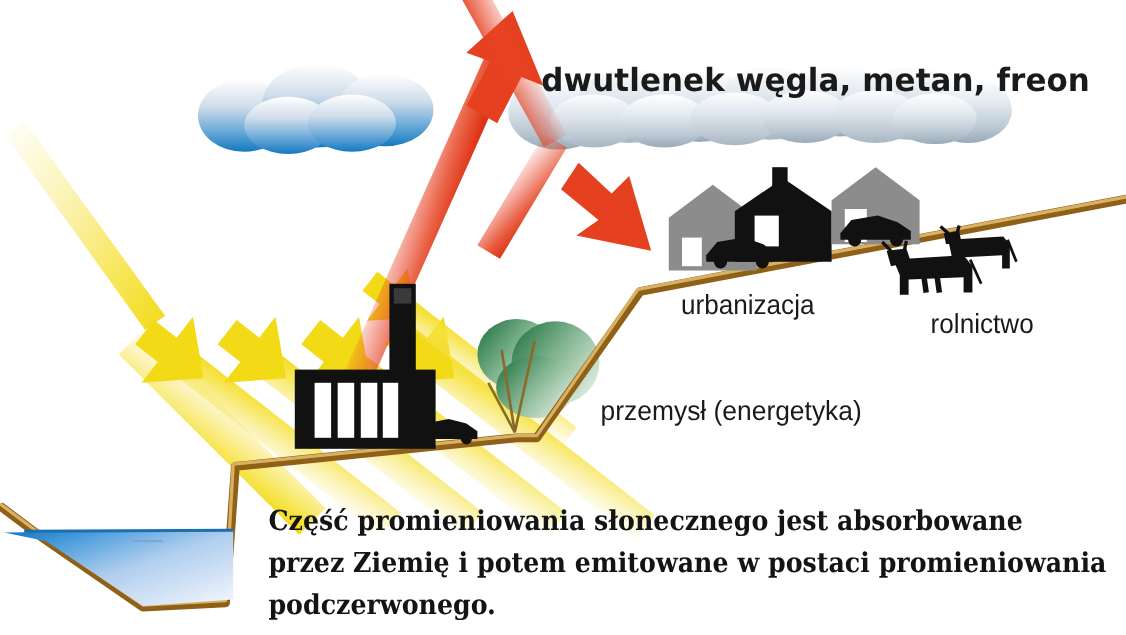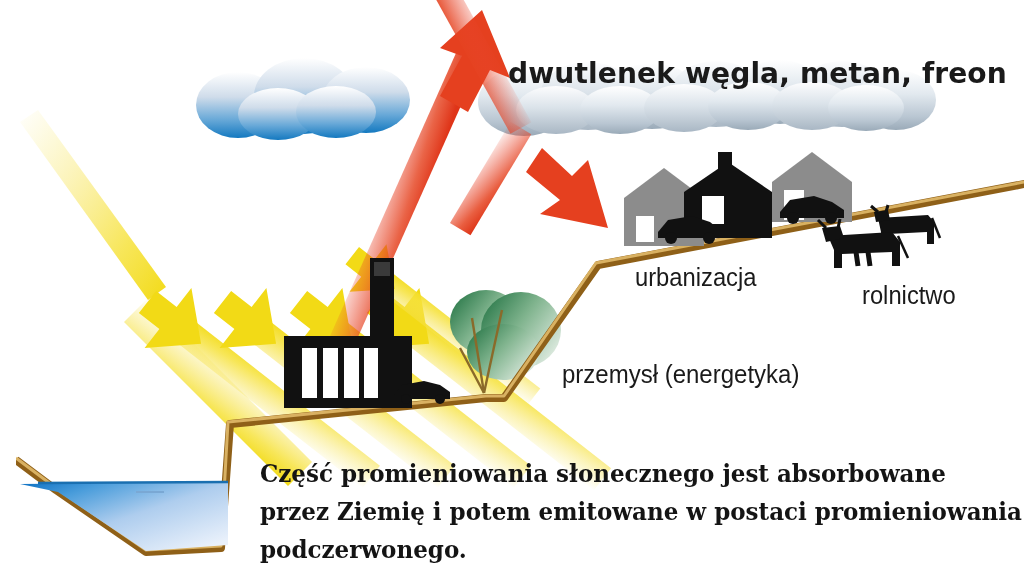--- a/index.html
+++ b/index.html
@@ -2,21 +2,21 @@
 <html><head>
 <meta charset="utf-8">
 <title>Efekt cieplarniany</title>
 <style>
   html,body{margin:0;padding:0;background:#ffffff;}
   body{
     width:1024px;height:577px;overflow:hidden;
     font-family:"Liberation Sans","DejaVu Sans",sans-serif;
     position:relative;
   }
-  #stage{position:absolute;left:16px;top:0;width:1008px;height:577px;}
+  #stage{position:absolute;left:0;top:0;width:1008px;height:577px;}
   svg#scene{position:absolute;left:0;top:0;width:1024px;height:577px;display:block;}
 
   .lbl{position:absolute;color:#1a1a1a;white-space:nowrap;}
   .lbl.gas{
     left:492px; top:56px;
     font-size:29px; font-weight:700;
     font-family:"DejaVu Sans",sans-serif;
     letter-spacing:.1px;
     transform:scaleX(.97);
     transform-origin:left top;

